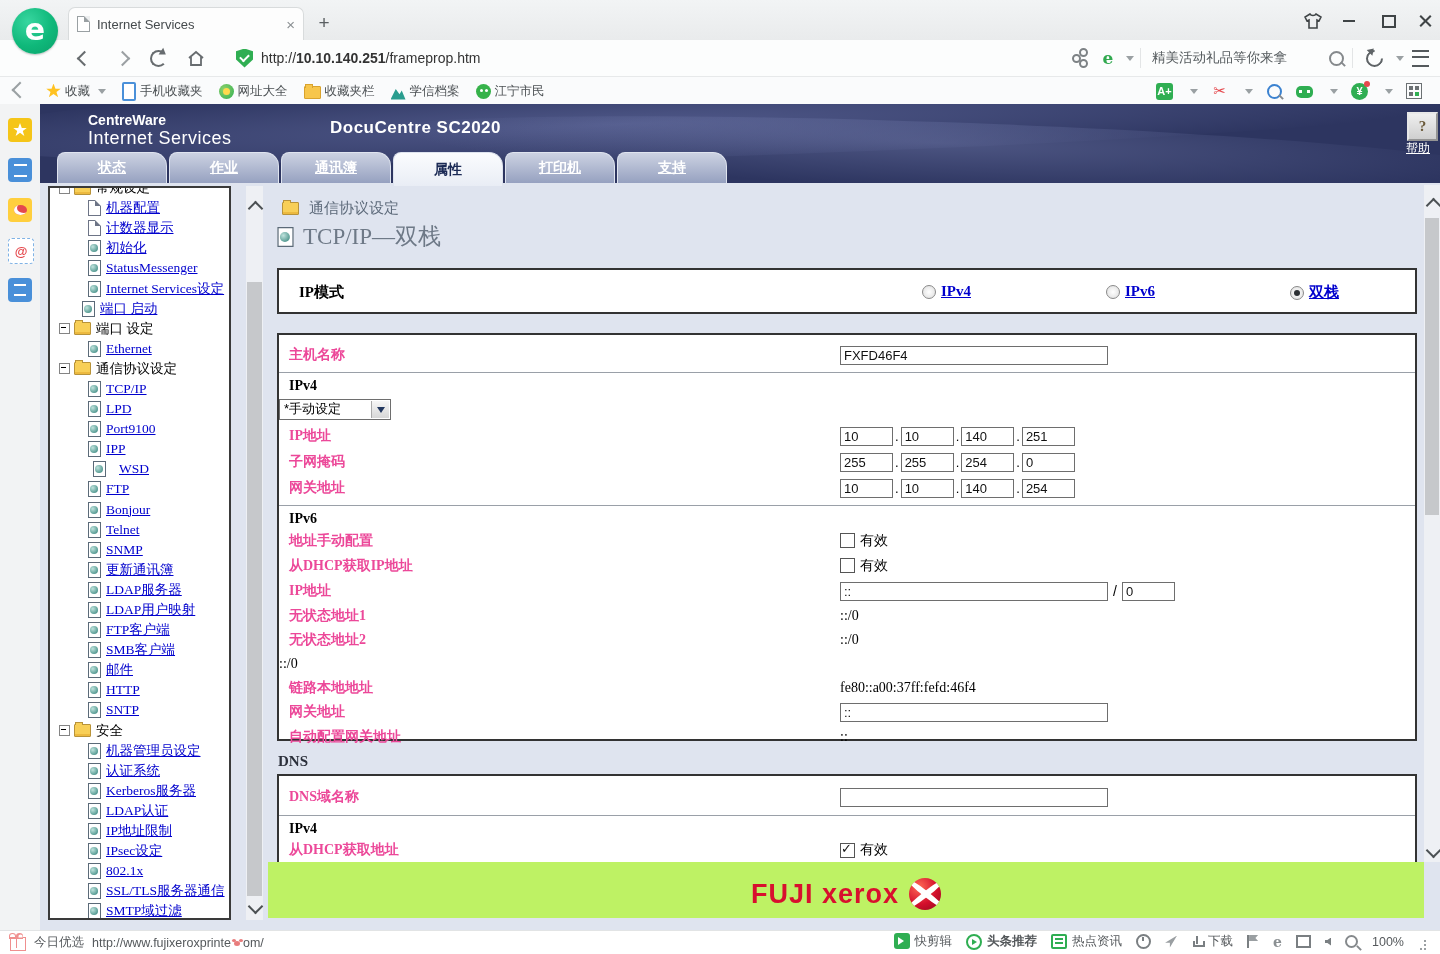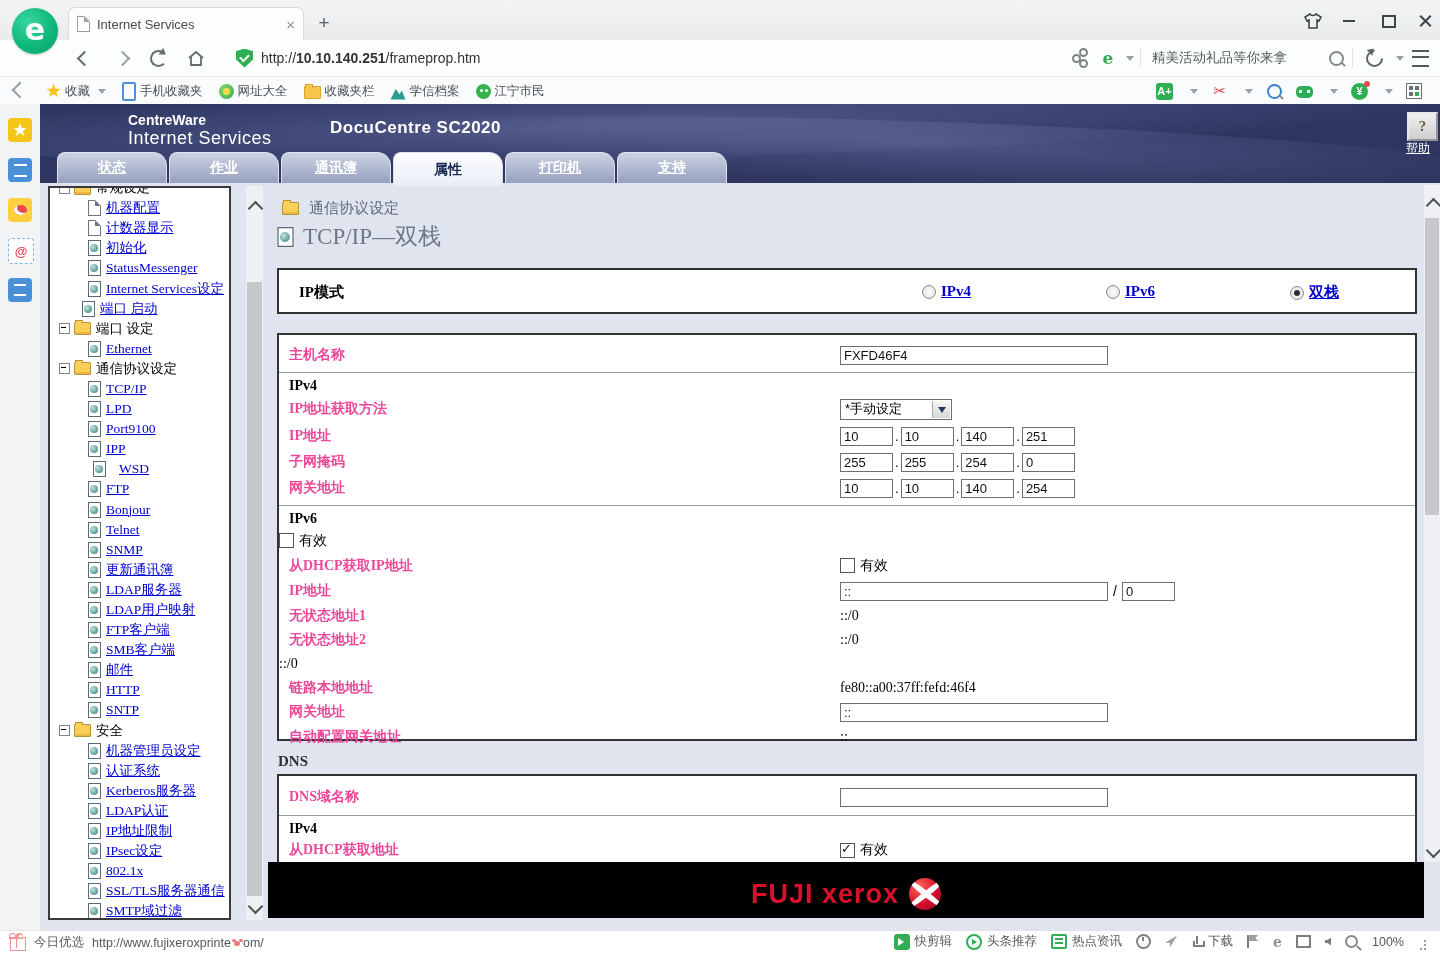--- a/index.html
+++ b/index.html
@@ -89,21 +89,21 @@
   .s-feed{background:#4a90d9;} .s-feed::before{content:"";width:13px;height:9px;border-top:2px solid #fff;border-bottom:2px solid #fff;}
   .s-weibo{background:#ffcf3e;} .s-weibo::before{content:"";width:13px;height:10px;border-radius:50%;background:#e5484d;box-shadow:inset 3px -2px 0 #fff;}
   .s-mail{background:#fff;border:1px dashed #7fb2e5;} .s-mail::before{content:"@";color:#e5484d;font:bold 13px "Liberation Sans",sans-serif;}
   .s-doc{background:#4a90d9;} .s-doc::before{content:"";width:12px;height:8px;border-top:2px solid #fff;border-bottom:2px solid #fff;}
   
   .appheader{position:absolute;left:40px;top:104px;width:1400px;height:81px;background:#2d3560;overflow:hidden;}
   .appheader::before{content:"";position:absolute;left:-100px;top:-40px;width:1700px;height:90px;border-radius:50%;
     background:radial-gradient(ellipse at 40% 60%,rgba(120,130,185,.45),rgba(120,130,185,0) 60%);transform:rotate(-2deg);}
   .appheader::after{content:"";position:absolute;left:300px;top:18px;width:1200px;height:70px;border-radius:50%;
     background:radial-gradient(ellipse at 50% 30%,rgba(150,160,210,.30),rgba(150,160,210,0) 65%);transform:rotate(2deg);}
-  .brand{position:absolute;left:48px;top:8px;color:#fff;z-index:2;margin-left:40px;}
+  .brand{position:absolute;left:48px;top:8px;color:#fff;z-index:2;}
   .brand .b1{font:bold 14px "Liberation Sans",sans-serif;}
   .brand .b2{font:18px "Liberation Sans",sans-serif;letter-spacing:.5px;}
   .model{position:absolute;left:290px;top:14px;color:#fff;font:bold 17px "Liberation Sans",sans-serif;letter-spacing:.5px;z-index:2;}
   .helpbtn{position:absolute;left:1367px;top:8px;width:27px;height:25px;background:linear-gradient(#efefef,#cfcfcf);
     border:2px outset #e8e8e8;display:flex;align-items:center;justify-content:center;z-index:3;color:#6b5a3a;font:bold 15px "Liberation Serif",serif;}
   .helpbtn::before{content:"?";}
   .helplbl{position:absolute;left:1366px;top:36px;color:#fff;font:12px "Liberation Sans",sans-serif;text-decoration:underline;z-index:3;}
   
   .ptabs{position:absolute;left:57px;top:152px;display:flex;gap:2px;z-index:4;}
   .ptab{width:108px;height:30px;background:linear-gradient(#ccd2e2,#96a1c0);border:1px solid #dfe4ef;border-bottom:none;
@@ -160,21 +160,21 @@
   .selbox{position:relative;width:112px;height:21px;border:1px solid #6e6e6e;background:#fff;
     font:13px "Liberation Sans",sans-serif;display:flex;align-items:center;padding-left:4px;box-sizing:border-box;}
   .selarrow{position:absolute;right:1px;top:1px;bottom:1px;width:17px;background:linear-gradient(#f6f6f6,#d7d7d7);
     border-left:1px solid #aaa;display:flex;align-items:center;justify-content:center;}
   .selarrow::before{content:"";border:4px solid transparent;border-top:6px solid #23385f;margin-top:5px;}
   .cb{width:13px;height:13px;border:1px solid #555;background:#fff;position:relative;flex:0 0 13px;margin-right:5px;}
   .cb.checked::after{content:"✓";position:absolute;left:0;top:-3px;font:bold 13px "DejaVu Sans",sans-serif;color:#111;}
   .dnshdr{position:absolute;left:278px;top:753px;font:bold 15px "Liberation Serif",serif;color:#2b2f3a;}
   .slash{margin:0 5px;font:14px "Liberation Sans",sans-serif;}
   
-  .footer{position:absolute;left:268px;top:862px;width:1156px;height:56px;background:#000000;}
+  .footer{position:absolute;left:268px;top:862px;width:1156px;height:56px;background:#bef264;}
   .fxlogo{position:absolute;left:0;right:0;top:16px;display:flex;align-items:center;justify-content:center;gap:10px;}
   .fxtext{font:bold 27px "Liberation Sans",sans-serif;color:#d8102e;letter-spacing:1px;}
   .fxball{width:32px;height:32px;border-radius:50%;background:radial-gradient(circle at 32% 28%,#ff6a55,#d40f2c 55%,#8f0a1e);position:relative;overflow:hidden;}
   .fxball::before,.fxball::after{content:"";position:absolute;left:-6px;top:13px;width:46px;height:6px;background:#fff;border-radius:50%;}
   .fxball::before{transform:rotate(-38deg);} .fxball::after{transform:rotate(38deg);}
   
   .statusbar{position:absolute;left:0;top:930px;width:1440px;height:24px;background:#fff;border-top:1px solid #e2e4e5;}
   .st-left{position:absolute;left:10px;top:934px;display:flex;align-items:center;gap:8px;font-size:12.5px;color:#55595c;}
   .gift{width:14px;height:12px;border:1.5px solid #ef8f8f;position:relative;margin-top:2px;}
   .gift::before{content:"";position:absolute;left:4.5px;top:-1px;height:11px;border-left:1.5px solid #ef8f8f;}
@@ -534,21 +534,20 @@
   <div class="wbox box2">
     <div class="frow" style="height:26px;">
       <span class="lbl">主机名称</span>
       <span class="val">
           <input class="txt w268" value="FXFD46F4" style="">
         </span>
     </div>
     <hr class="sep">
     <div class="hdr">IPv4</div>
     <div class="frow" style="height:28px;">
-      <span class="lbl">IP地址获取方法</span>
       <span class="val">
           <span class="selbox">
             <span>*手动设定</span>
             <span class="selarrow"></span>
           </span>
         </span>
     </div>
     <div class="frow" style="height:26px;">
       <span class="lbl">IP地址</span>
       <span class="val">
@@ -581,20 +580,21 @@
           <input class="txt oct" value="10" style="">
           <span class="dot">.</span>
           <input class="txt oct" value="140" style="">
           <span class="dot">.</span>
           <input class="txt oct" value="254" style="">
         </span>
     </div>
     <hr class="sep">
     <div class="hdr">IPv6</div>
     <div class="frow" style="height:25px;">
+      <span class="lbl">地址手动配置</span>
       <span class="val">
           <span class="cb"></span>
           <span>有效</span>
         </span>
     </div>
     <div class="frow" style="height:25px;">
       <span class="lbl">从DHCP获取IP地址</span>
       <span class="val">
           <span class="cb"></span>
           <span>有效</span>
@@ -674,25 +674,25 @@
     <span class="gift"></span>
     <span>今日优选</span>
     <span style="display:flex;align-items:center;">
       <span>http://www.fujixeroxprinte</span>
       <span class="paw"></span>
       <span>om/</span>
     </span>
   </div>
   <div class="st-right">
     <span id="st-tools" style="display:flex;gap:14px;align-items:center;">
-        <span style="display: flex; gap: 5px; align-items: flex-end;">
+        <span style="display: flex; gap: 5px; align-items: flex-start;">
           <span class="st-ico st-clip"></span>
           <span>快剪辑</span>
         </span>
-        <span style="display: flex; gap: 5px; align-items: center;">
+        <span style="display: flex; gap: 5px; align-items: center; font-weight: bold;">
           <span class="st-ico st-play"></span>
           <span>头条推荐</span>
         </span>
         <span style="display: flex; gap: 5px; align-items: center;">
           <span class="st-ico st-news"></span>
           <span>热点资讯</span>
         </span>
       </span>
     <span class="g-ico">
         <span class="st-watch"></span>

